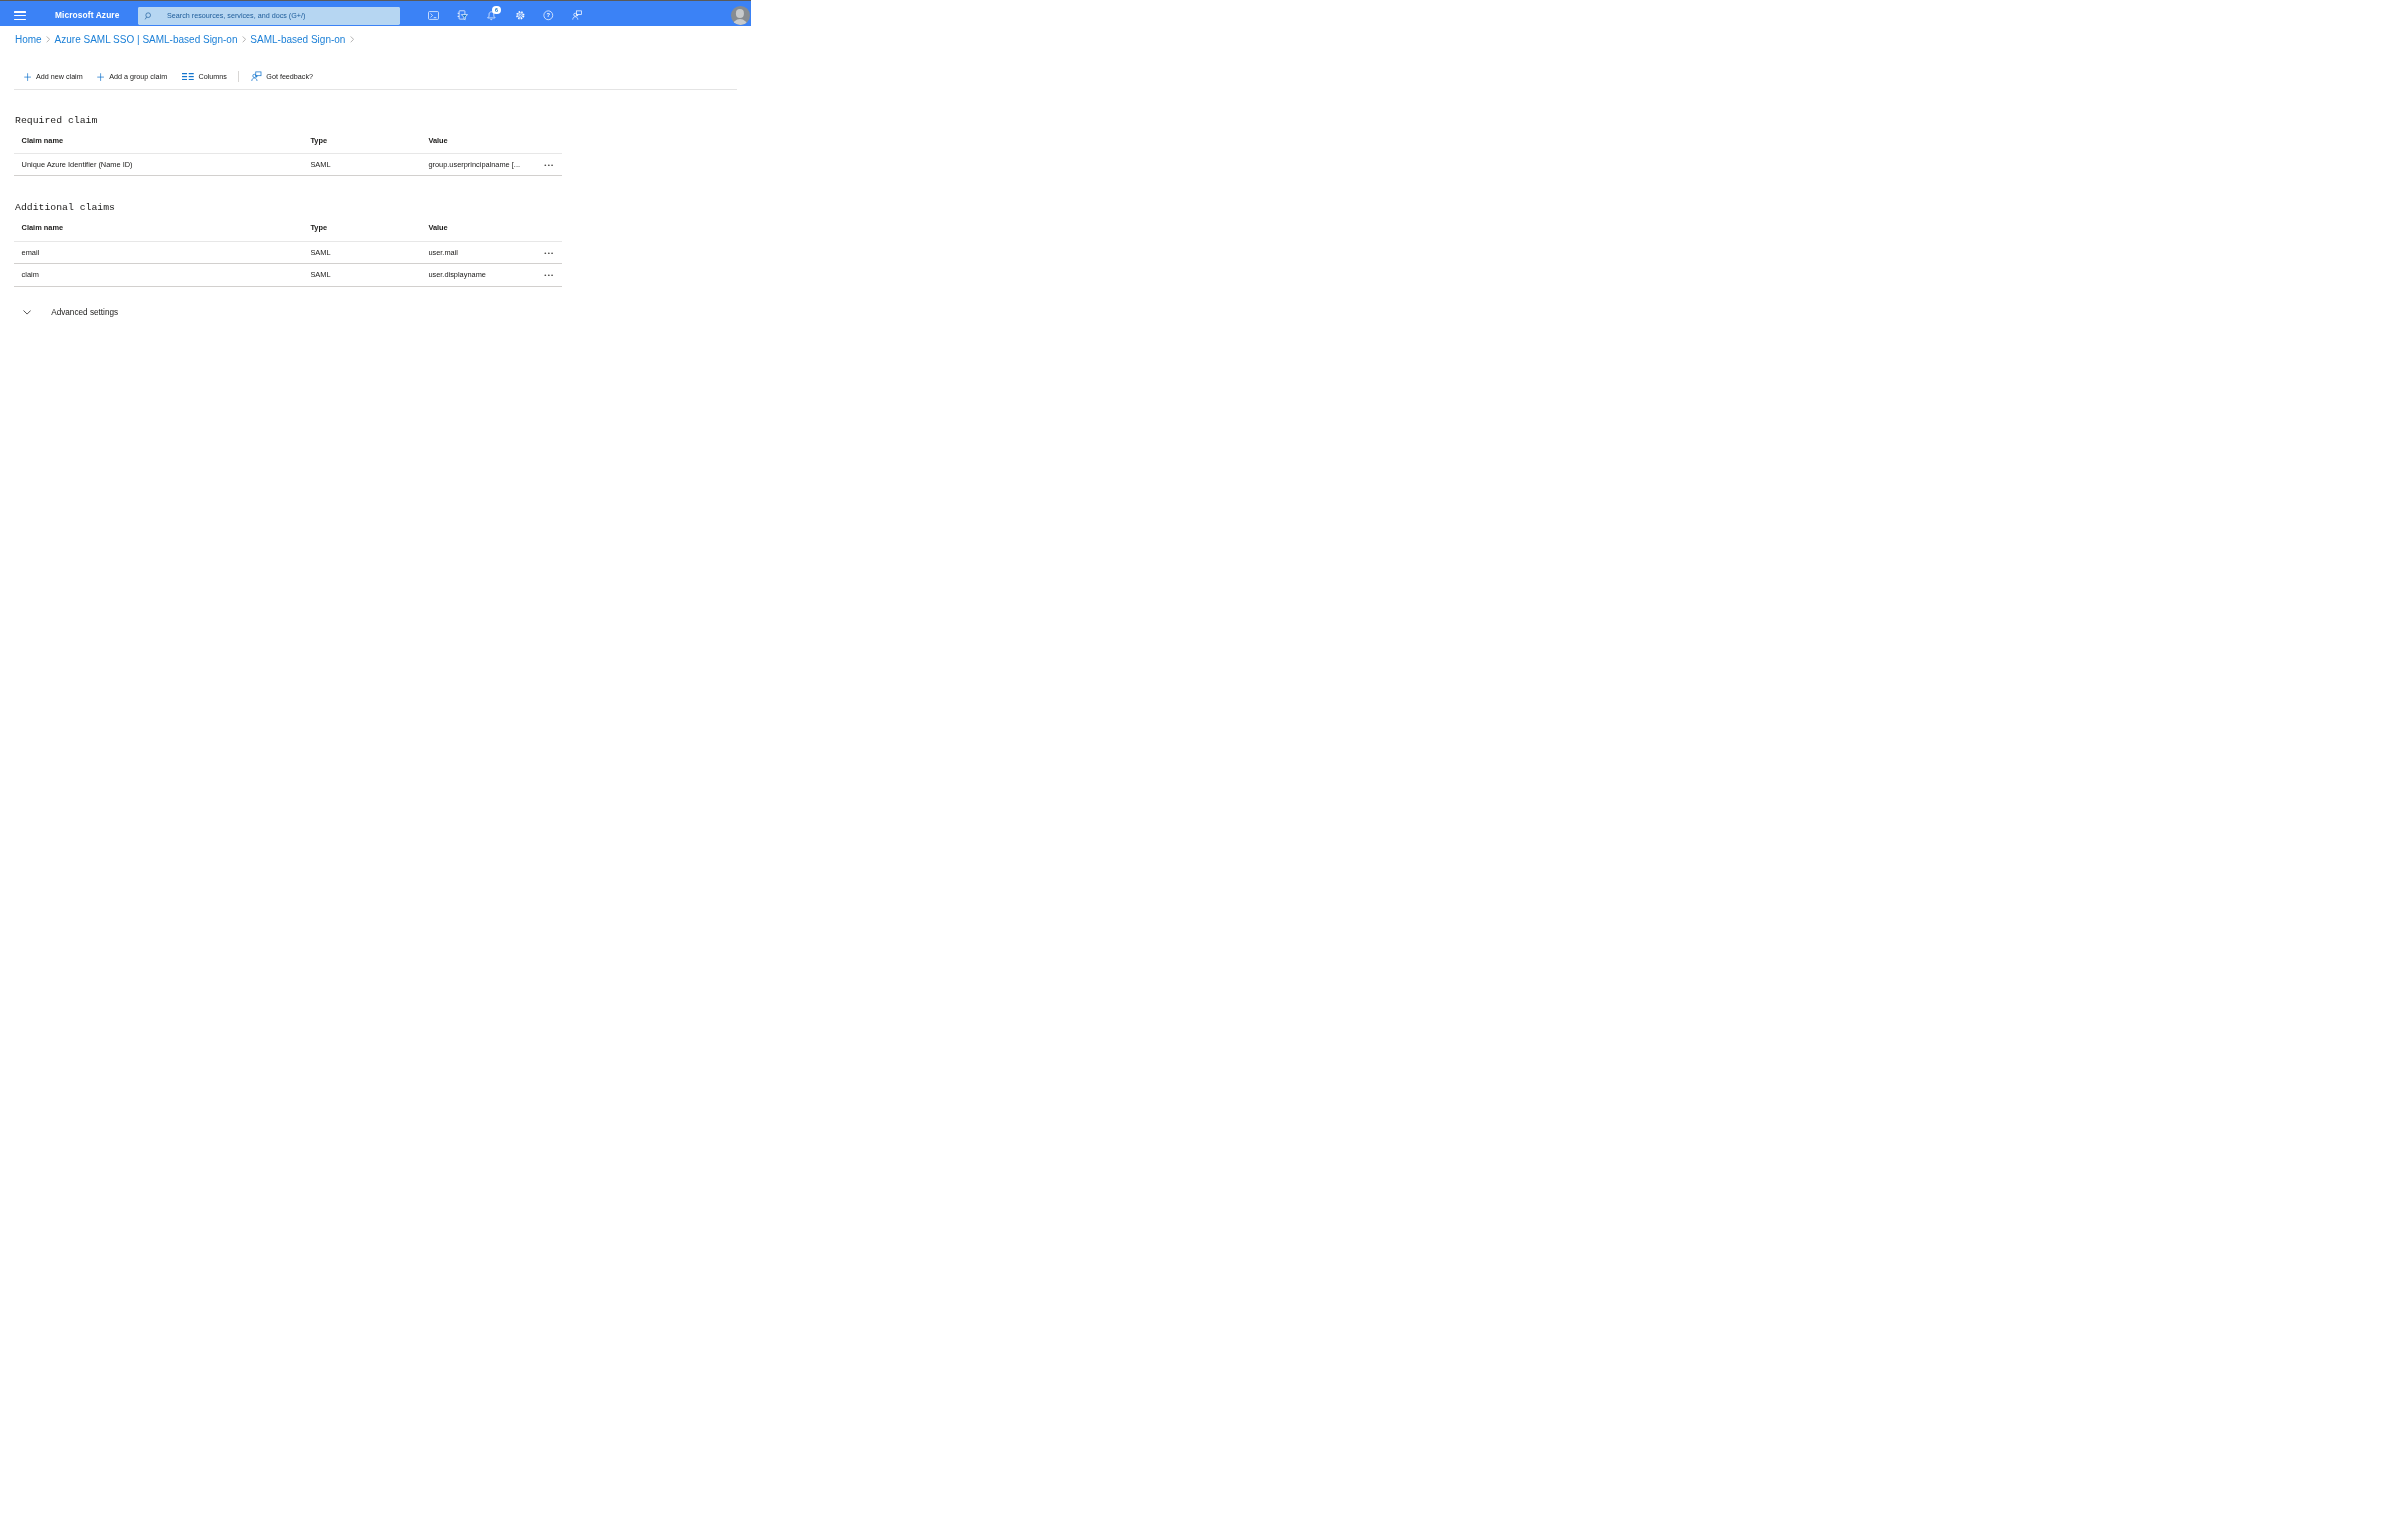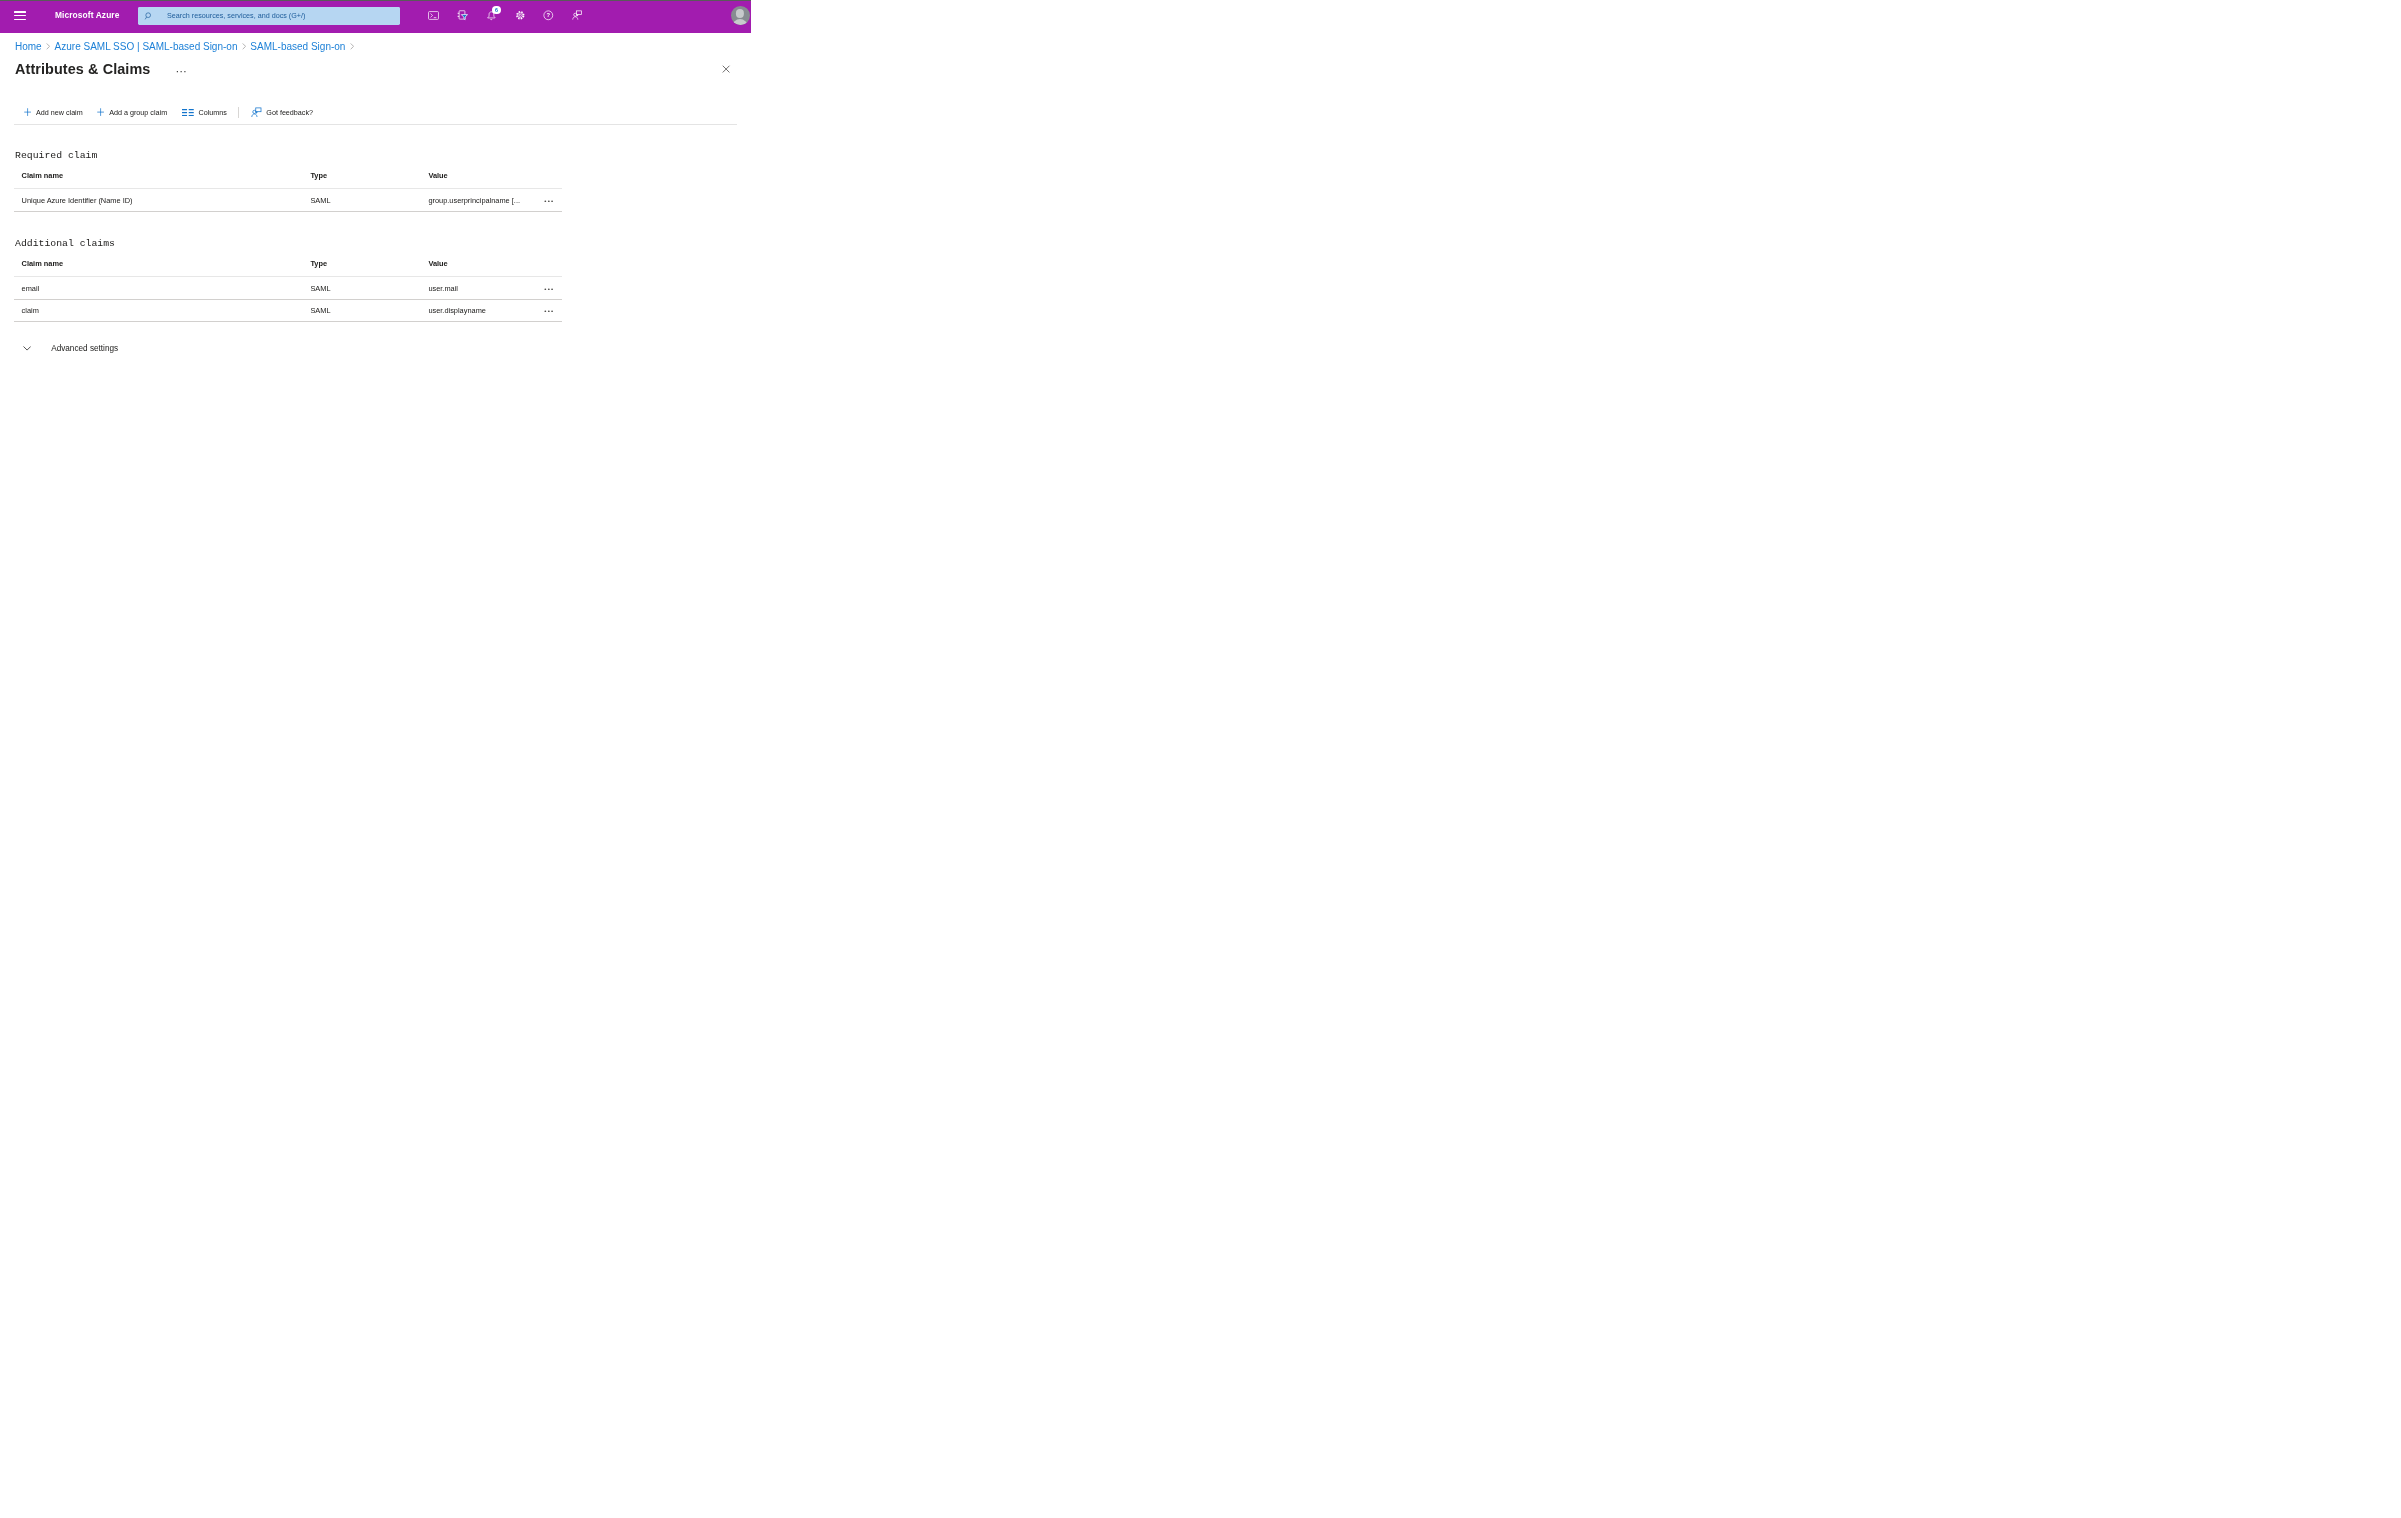--- a/index.html
+++ b/index.html
@@ -5,21 +5,21 @@
   * { box-sizing: border-box; }
   body { margin: 0; background: #ffffff; }
   .page {
     position: relative; width: 751px; height: 380px;
     background: #ffffff; overflow: hidden;
     font-family: "Liberation Sans", sans-serif; color: #252423;
   }
   
   .top-strip { height: 1.4px; background: #5a5a5a; }
   
-  .topbar { position: relative; height: 32px; background: #a21caf; }
+  .topbar { position: relative; height: 25px; background: #3b82f6; }
   .hamburger {
     position: absolute; left: 14.4px; top: 10px; width: 12px; height: 8.6px;
     background: none; border: none; padding: 0; cursor: pointer;
     display: flex; flex-direction: column; justify-content: space-between;
   }
   .hamburger span { display: block; width: 11.5px; height: 1.2px; background: #fff; border-radius: 0.5px; }
   .brand {
     position: absolute; left: 55px; top: 0; line-height: 28px;
     color: #fff; font-size: 8.4px; font-weight: 700; letter-spacing: 0.1px; cursor: pointer;
   }
@@ -208,32 +208,20 @@
         </svg>
     </span>
     <a class="crumb">SAML-based Sign-on</a>
     <span class="crumb-sep">
       <svg width="4.3" height="6.7" viewBox="0 0 9 14">
           <polyline points="1.5,1 7.5,7 1.5,13" fill="none" stroke="#8f8d8b" stroke-width="1.4"></polyline>
         </svg>
     </span>
   </nav>
 
-  <div class="title-row">
-    <h1>Attributes &amp; Claims</h1>
-    <button class="title-dots">
-      <span>···</span>
-    </button>
-    <button class="close-btn">
-      <svg width="8.2" height="8.2" viewBox="0 0 17 17">
-        <line x1="1.5" y1="1.5" x2="15.5" y2="15.5" stroke="#474545" stroke-width="1.6"></line>
-        <line x1="15.5" y1="1.5" x2="1.5" y2="15.5" stroke="#474545" stroke-width="1.6"></line>
-      </svg>
-    </button>
-  </div>
 
   <div class="toolbar">
     <button class="tbar-btn">
       <svg width="7.2" height="8.2" viewBox="0 0 15 17">
         <line x1="7.5" y1="0.5" x2="7.5" y2="16.5" stroke="#1374cc" stroke-width="1.5"></line>
         <line x1="0.5" y1="8.5" x2="14.5" y2="8.5" stroke="#1374cc" stroke-width="1.5"></line>
       </svg>
       <span>Add new claim</span>
     </button>
     <button class="tbar-btn">

